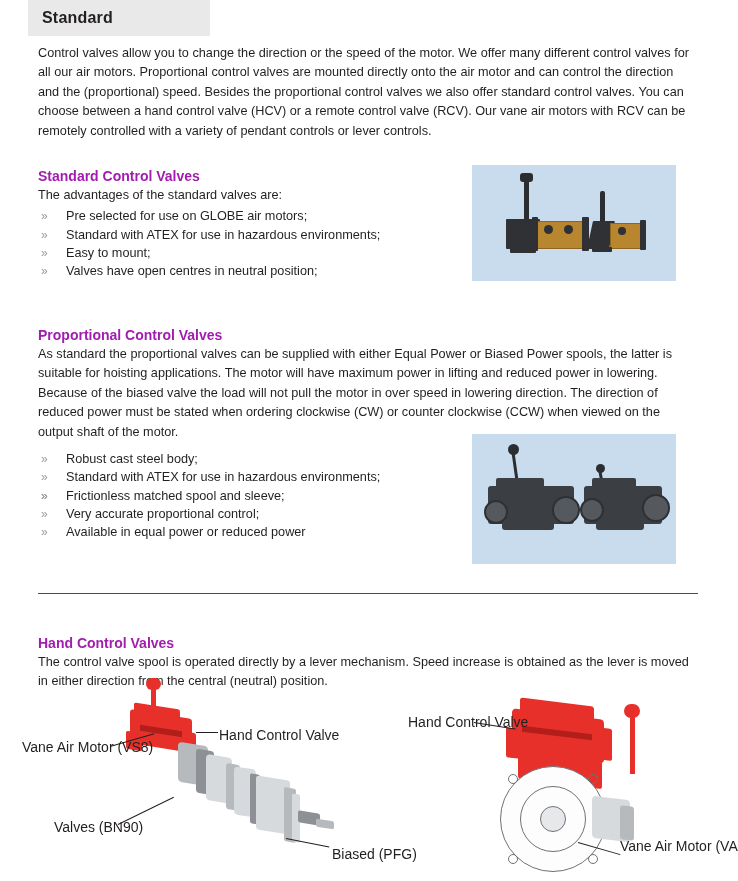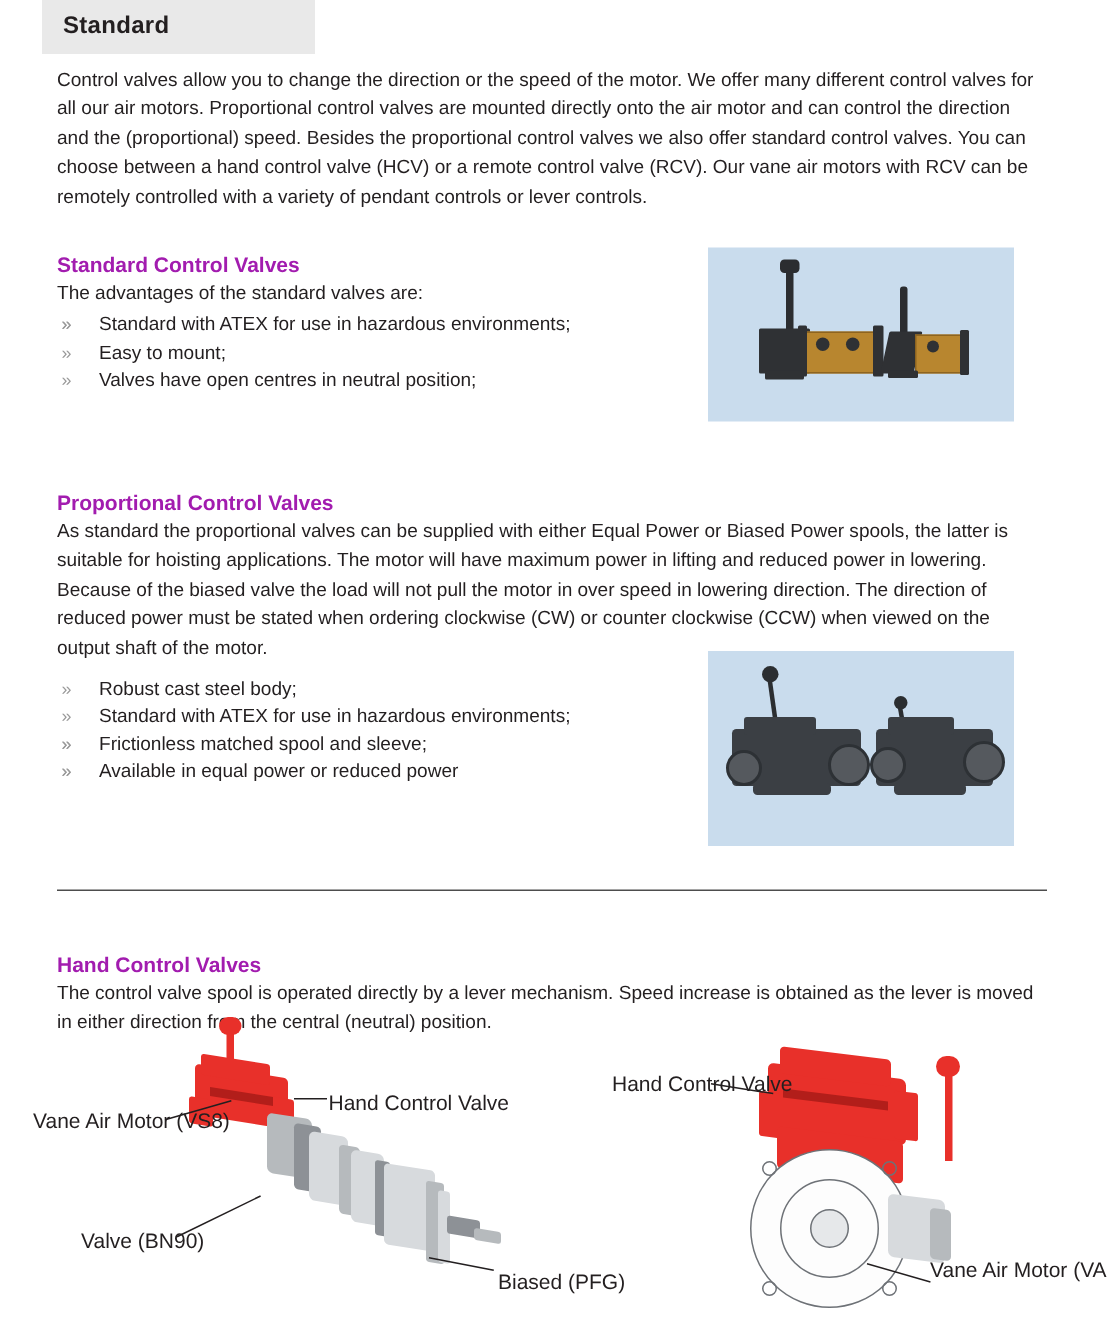--- a/index.html
+++ b/index.html
@@ -215,21 +215,21 @@
   <div class="header-tab">
     <span class="title">Standard</span>
   </div>
 
   <div class="intro">Control valves allow you to change the direction or the speed of the motor. We offer many different control valves for all our air motors. Proportional control valves are mounted directly onto the air motor and can control the direction and the (proportional) speed. Besides the proportional control valves we also offer standard control valves. You can choose between a hand control valve (HCV) or a remote control valve (RCV). Our vane air motors with RCV can be remotely controlled with a variety of pendant controls or lever controls.</div>
 
   <div id="standard-section">
     <div class="sec-title">Standard Control Valves</div>
     <p class="body-text">The advantages of the standard valves are:</p>
     <ul class="bullets">
-      <li><span class="marker">»</span></li>
+      <li><span class="marker">»</span><span>Pre selected for use on GLOBE air motors;</span></li>
       <li><span class="marker">»</span><span>Standard with ATEX for use in hazardous environments;</span></li>
       <li><span class="marker">»</span><span>Easy to mount;</span></li>
       <li><span class="marker">»</span><span>Valves have open centres in neutral position;</span></li>
     </ul>
   </div>
 
   <div class="photo" id="photo-standard">
 
     <div class="sv-lever" style="left:52px;top:12px;width:5px;height:44px;"></div>
     <div class="sv-lever" style="left:48px;top:8px;width:13px;height:9px;border-radius:3px;"></div>
@@ -253,21 +253,21 @@
     <div class="sec-title">Proportional Control Valves</div>
     <p class="body-text">As standard the proportional valves can be supplied with either Equal Power or Biased Power spools, the latter is suitable for hoisting applications. The motor will have maximum power in lifting and reduced power in lowering. Because of the biased valve the load will not pull the motor in over speed in lowering direction. The direction of reduced power must be stated when ordering clockwise (CW) or counter clockwise (CCW) when viewed on the output shaft of the motor.</p>
   </div>
 
   <div id="proportional-adv">
     <ul class="bullets">
       <li><span class="marker">»</span><span>Robust cast steel body;</span></li>
       <li><span class="marker">»</span><span>Standard with ATEX for use in hazardous environments;</span></li>
       <li><span class="marker">»</span></li>
       <li><span class="marker">»</span><span>Frictionless matched spool and sleeve;</span></li>
-      <li><span class="marker">»</span></li>
+      <li><span class="marker">»</span><span>Very accurate proportional control;</span></li>
       <li><span class="marker">»</span><span>Available in equal power or reduced power</span></li>
     </ul>
   </div>
 
   <div class="photo" id="photo-proportional">
     <div class="pv-stick" style="left:42px;top:16px;width:3px;height:40px;transform:rotate(-8deg);"></div>
     <div class="pv-knob" style="left:36px;top:10px;width:11px;height:11px;"></div>
     <div class="pv-body" style="left:16px;top:52px;width:86px;height:38px;"></div>
     <div class="pv-body" style="left:24px;top:44px;width:48px;height:12px;border-radius:2px;"></div>
     <div class="pv-port" style="left:12px;top:66px;width:20px;height:20px;"></div>
@@ -316,21 +316,21 @@
 
       <div class="grey-mid" style="left:316px;top:150px;width:18px;height:8px;border-radius:2px;transform:skewY(9deg);"></div>
 
       <div class="leader" style="left:196px;top:62px;width:22px;"></div>
       <div class="leader" style="left:110px;top:76px;width:46px;transform:rotate(-16deg);"></div>
       <div class="leader" style="left:118px;top:154px;width:62px;transform:rotate(-26deg);"></div>
       <div class="leader" style="left:286px;top:168px;width:44px;transform:rotate(11deg);"></div>
 
       <div class="dlabel" style="left:219px;top:57px;">Hand Control Valve</div>
       <div class="dlabel" style="left:22px;top:69px;">Vane Air Motor (VS8)</div>
-      <div class="dlabel" style="left:54px;top:149px;">Valve (BN90)</div>
+      <div class="dlabel" style="left:54px;top:149px;">Valves (BN90)</div>
       <div class="dlabel" style="left:332px;top:176px;">Biased (PFG)</div>
     </div>
 
     <div>
 
       <div class="red" style="left:512px;top:44px;width:92px;height:44px;border-radius:4px;transform:skewY(7deg);"></div>
       <div class="red" style="left:520px;top:32px;width:74px;height:18px;border-radius:3px;transform:skewY(7deg);"></div>
       <div class="red" style="left:506px;top:58px;width:14px;height:30px;border-radius:2px;transform:skewY(7deg);"></div>
       <div class="red" style="left:596px;top:58px;width:16px;height:32px;border-radius:2px;transform:skewY(7deg);"></div>
       <div style="position:absolute;left:522px;top:60px;width:70px;height:6px;background:#b21e1a;transform:skewY(7deg);"></div>

